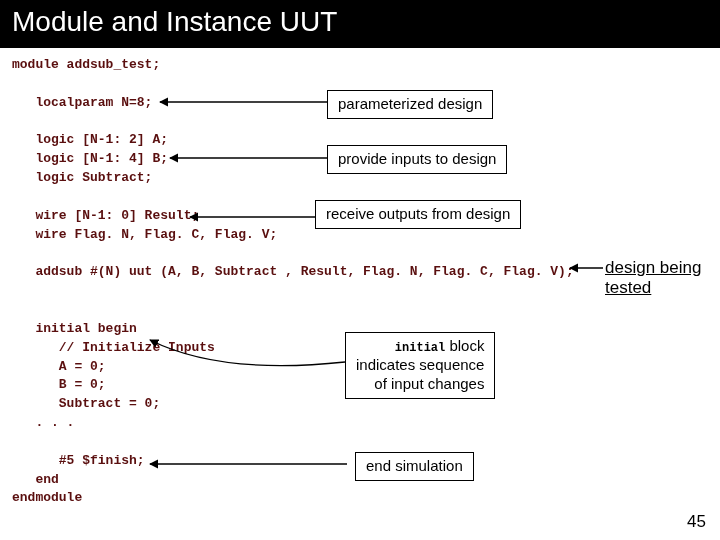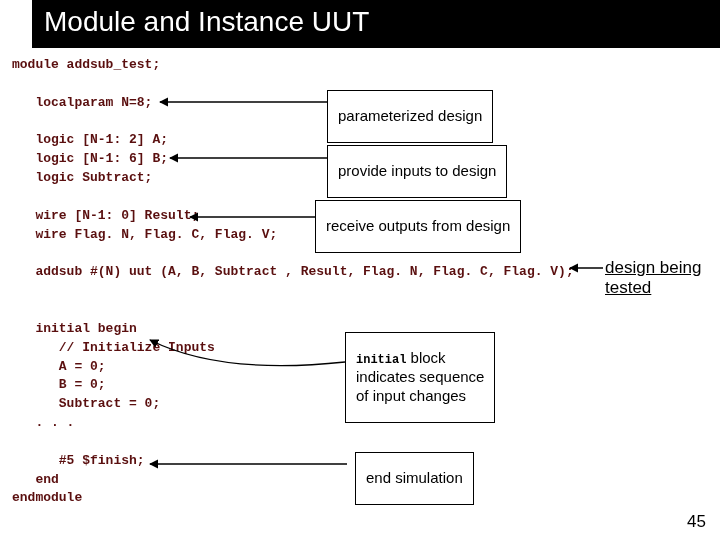--- a/index.html
+++ b/index.html
@@ -10,41 +10,40 @@
     font-family: Arial, Helvetica, sans-serif;
     position: relative;
     overflow: hidden;
   }
   .title-bar {
     background: #000;
     color: #fff;
     font-size: 28px;
     padding: 6px 12px 10px 12px;
     font-weight: normal;
-    margin-left: 32px;
   }
   .content {
     position: relative;
     padding: 8px 0 0 12px;
   }
   .code {
     font-family: "Courier New", Courier, monospace;
     font-size: 13px;
     font-weight: bold;
     color: #5a0f0f;
     white-space: pre;
     line-height: 1.45;
   }
   .callout {
     position: absolute;
     border: 1px solid #000;
     background: #fff;
-    padding: 16px 10px;
+    padding: 4px 10px;
     font-size: 15px;
-    text-align: left;
+    text-align: right;
     line-height: 1.25;
   }
   .callout .mono {
     font-family: "Courier New", Courier, monospace;
     font-weight: bold;
     font-size: 12px;
   }
   .side-label {
     position: absolute;
     font-size: 17px;
@@ -67,21 +66,21 @@
 <body>
 
 <div class="title-bar">Module and Instance UUT</div>
 
 <div class="content">
 <pre class="code"><span>module addsub_test;</span>
 <span></span>
 <span>   localparam N=8;</span>
 <span></span>
 <span>   logic [N-1: 2] A;</span>
-<span>   logic [N-1: 6] B;</span>
+<span>   logic [N-1: 4] B;</span>
 <span>   logic Subtract;</span>
 <span></span>
 <span>   wire [N-1: 0] Result;</span>
 <span>   wire Flag. N, Flag. C, Flag. V;</span>
 <span></span>
 <span>   addsub #(N) uut (A, B, Subtract , Result, Flag. N, Flag. C, Flag. V);</span>
 <span></span>
 <span></span>
 <span>   initial begin</span>
 <span>      // Initialize Inputs</span>

